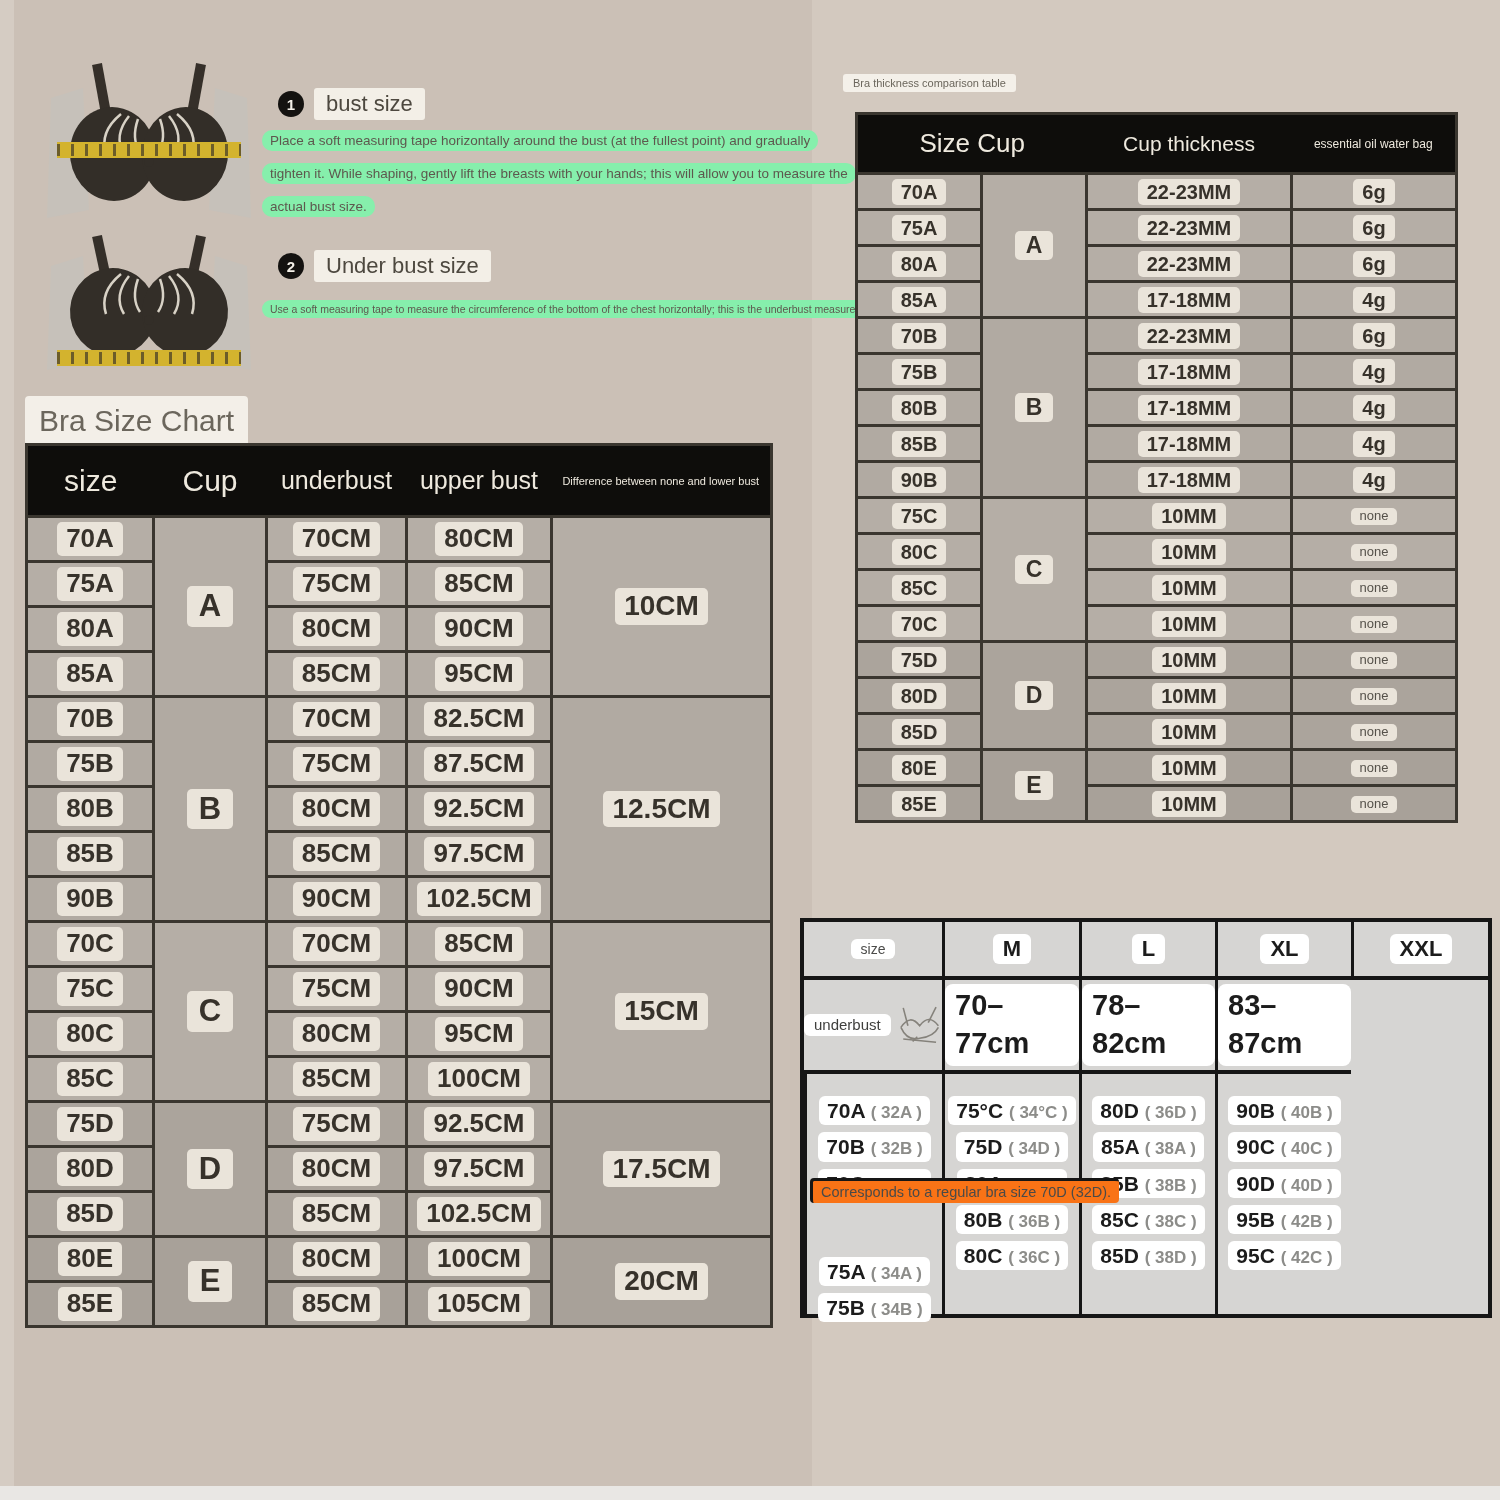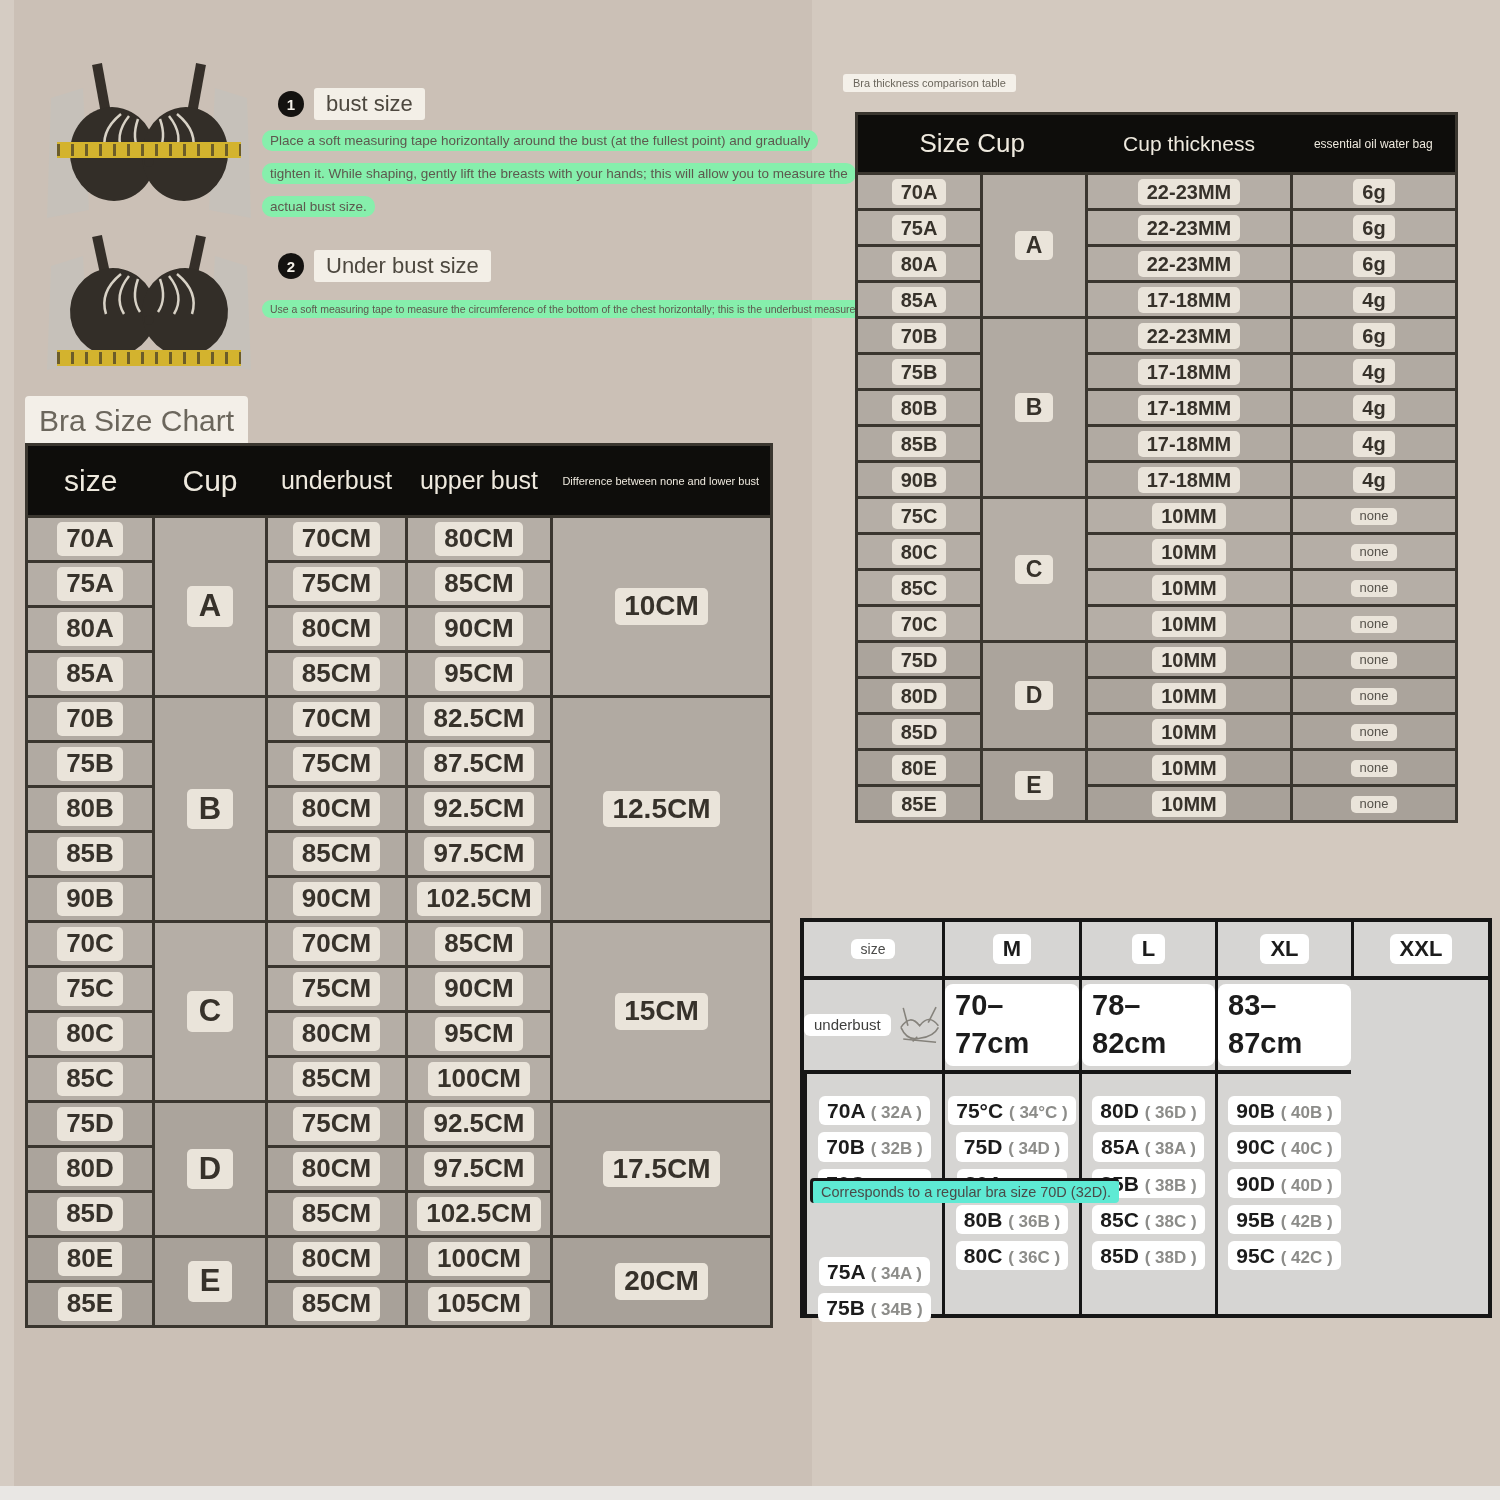--- a/index.html
+++ b/index.html
@@ -75,21 +75,21 @@
   .conv>div.row0{border-top:none;}
   .conv>div.row1,.conv>div.row2{border-top:4px solid #161616;}
   .conv .hd-size{font-size:14px;font-weight:400;color:#4c4c4a;}
   .conv .hd-letter{font-size:22px;}
   .conv .ub-label{font-size:15px;font-weight:400;color:#3f3f3d;}
   .conv .range-chip{font-size:29px;border-radius:8px;padding:3px 10px;}
   .conv .row2{flex-direction:column;justify-content:flex-start;padding-top:22px;gap:7px;}
   .conv .item-chip{font-size:21px;white-space:nowrap;padding:1px 8px;}
   .conv .item-alt{color:#8c8c89;font-size:17px;}
   .conv .gap-top{margin-top:52px;}
-  .conv-note{position:absolute;left:6px;top:256px;z-index:3;background:#5eead4;
+  .conv-note{position:absolute;left:6px;top:256px;z-index:3;background:#f97316;
     color:#4a4a48;font-size:14.5px;font-weight:400;border-radius:4px;
     padding:3px 8px;white-space:nowrap;}
   .conv .ub-cell{gap:6px;}
 </style>
 </head>
 <body>
 
 <div class="abs panel-right"></div>
 <div class="abs panel-left-strip"></div>
 <div class="abs bottom-strip"></div>

